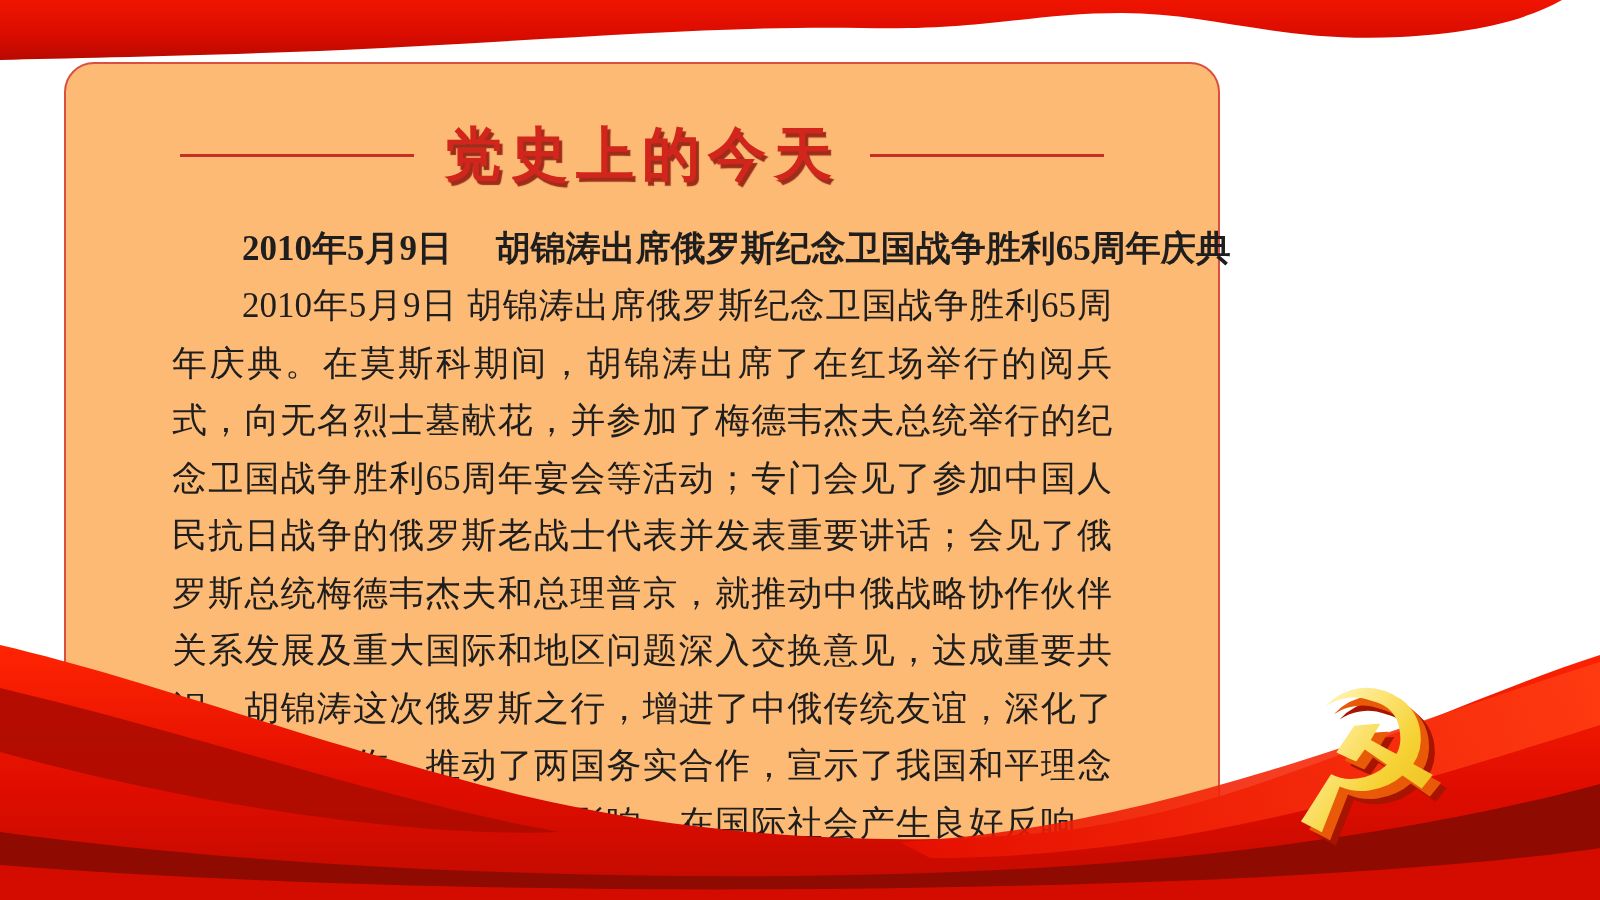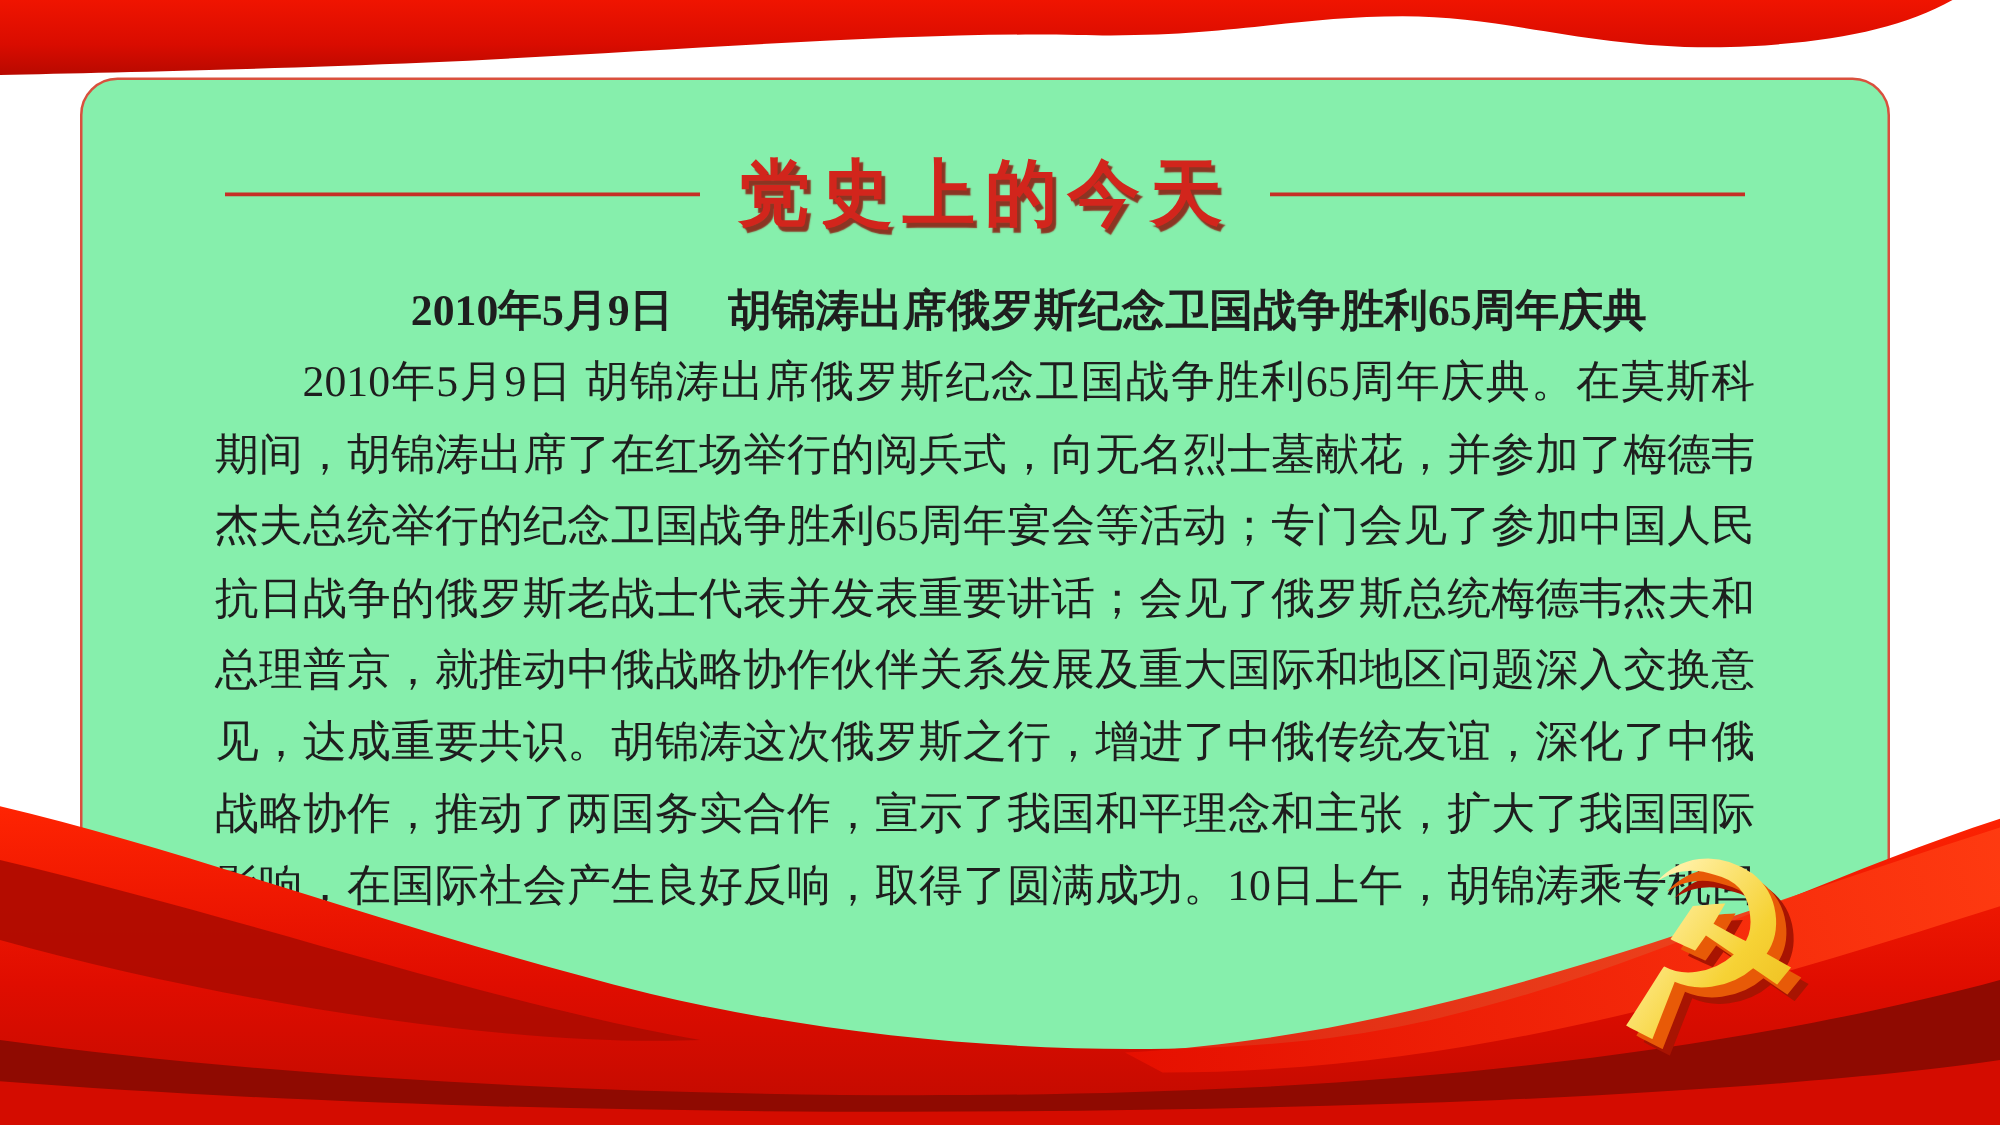--- a/index.html
+++ b/index.html
@@ -8,22 +8,22 @@
     background:#ffffff;
     font-family:"Liberation Serif","DejaVu Serif",serif;
   }
   .stage{position:absolute;inset:0;width:1600px;height:900px;}
 
   
   .top-ribbon{position:absolute;top:0;left:0;width:1600px;height:70px;z-index:3;}
 
   
   .card{
-    position:absolute;left:64px;top:62px;width:1448px;height:800px;
-    background:#86efac;border:2px solid #d9503e;border-radius:30px;
+    position:absolute;left:64px;top:62px;width:1156px;height:800px;
+    background:#fdba74;border:2px solid #d9503e;border-radius:30px;
     box-sizing:border-box;z-index:1;
     padding:52px 106px 0 106px;
   }
   .title-row{
     display:flex;align-items:center;justify-content:center;
     margin:0 8px 26px 8px;
   }
   .title-rule{flex:1;height:3px;background:#c62f26;}
   .page-title{
     margin:0 30px;

